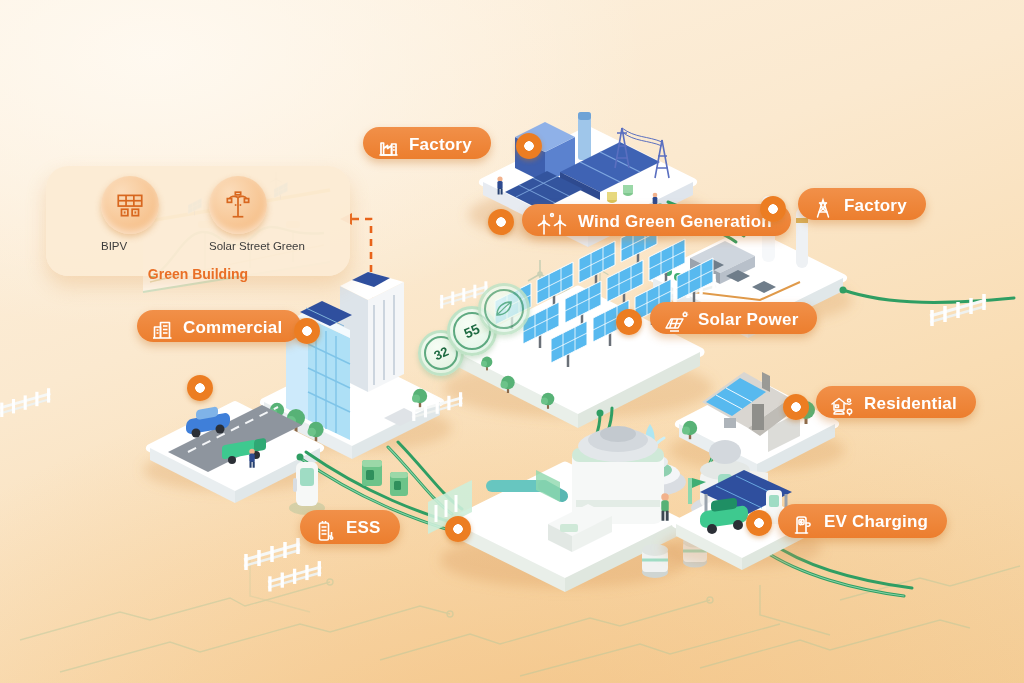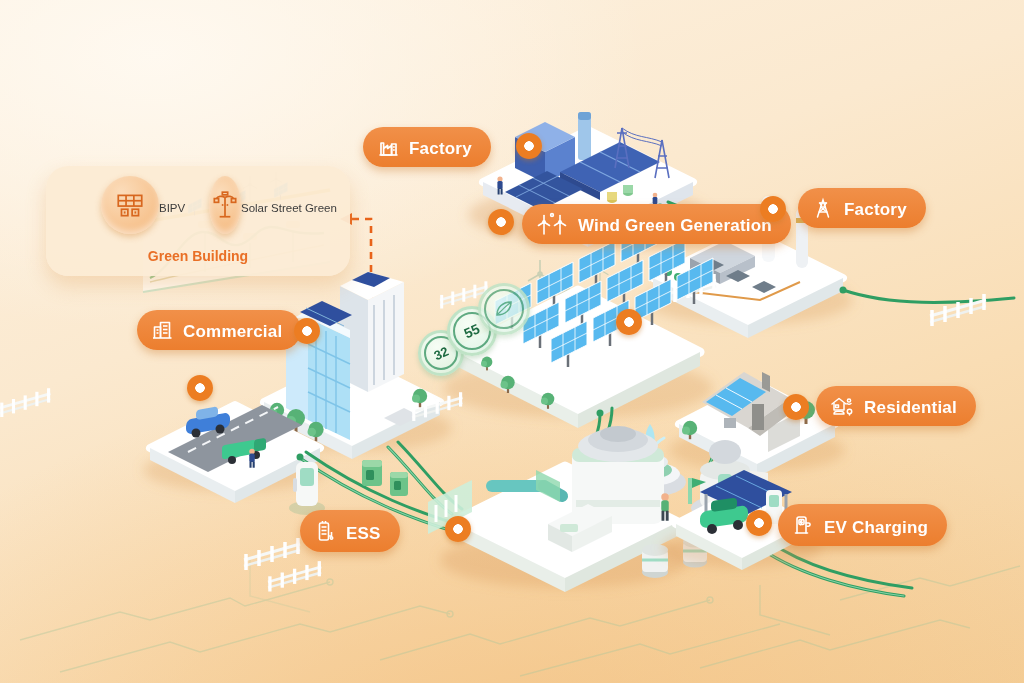--- a/index.html
+++ b/index.html
@@ -7,42 +7,42 @@
     position:relative;width:1024px;height:683px;overflow:hidden;
     font-family:"Liberation Sans",sans-serif;
     background:
       radial-gradient(900px 500px at 15% 8%, rgba(255,250,242,.9) 0%, rgba(255,250,242,0) 55%),
       radial-gradient(1200px 700px at 50% 115%, rgba(242,183,110,.55) 0%, rgba(242,183,110,0) 60%),
       linear-gradient(160deg,#fdf2e2 0%,#fbe9cf 38%,#f9ddb4 68%,#f4cf9a 100%);
   }
   svg{display:block}
   
   .pill{
-    position:absolute;display:flex;align-items:flex-end;gap:9px;
+    position:absolute;display:flex;align-items:flex-start;gap:9px;
     background:linear-gradient(180deg,#f19049 0%,#ec7e2e 100%);
     color:#fff;font-weight:700;font-size:17px;letter-spacing:.2px;
-    padding:8px 19px 8px 13px;border-radius:999px;
+    padding:8px 19px 0 13px;border-radius:999px;
     box-shadow:0 4px 9px rgba(205,120,45,.38);white-space:nowrap;
   }
   .pill .picon{display:flex;align-items:center;justify-content:center}
   
   .dot{
     position:absolute;width:26px;height:26px;border-radius:50%;
     background:radial-gradient(circle,#ffffff 0 4.5px,#ec7d22 5px 100%);
     box-shadow:0 2px 5px rgba(200,120,40,.45);
   }
   
   .gb-panel{
     position:absolute;left:46px;top:166px;width:304px;height:110px;
     background:rgba(252,235,212,.95);border-radius:22px;
     box-shadow:0 10px 20px rgba(226,166,96,.32);
     display:flex;flex-direction:column;align-items:center;padding-top:10px;box-sizing:border-box;
   }
   .gb-items{display:flex;gap:22px}
-  .gb-item{display:flex;flex-direction:row;align-items:center;width:86px}
+  .gb-item{display:flex;flex-direction:column;width:86px}
   .gb-circle{
     width:58px;height:58px;border-radius:50%;
     background:radial-gradient(circle at 35% 28%,#fbdcba,#f6c08a 75%,#f2b377);
     box-shadow:0 3px 6px rgba(220,150,80,.45), inset 0 -3px 6px rgba(255,255,255,.5);
     display:flex;align-items:center;justify-content:center;
   }
   .gb-label{font-size:11.5px;color:#3c3c3c;margin-top:6px;white-space:nowrap}
   .gb-caption{font-size:14px;font-weight:700;color:#e96f26;margin-top:14px}
   
   .coin{
@@ -569,20 +569,36 @@
           <line x1="15.7" y1="16" x2="9.7" y2="11"></line>
         <line x1="8.5" y1="7" x2="15.5" y2="7"></line>
           <line x1="9" y1="7" x2="10.5" y2="9.5"></line>
           <line x1="15" y1="7" x2="13.5" y2="9.5"></line>
       </svg>
     </span>
     <span>Factory</span>
   </div>
 
   <div class="dot" style="left:616px;top:309px"></div>
+  <div class="pill" style="left:650px;top:302px">
+    <span class="picon">
+      <svg width="26" height="24" viewBox="0 0 26 24" fill="none" stroke="#fff" stroke-width="1.5" stroke-linejoin="round">
+        <polygon points="3,18 8,9 20,9 15,18"></polygon>
+        <line x1="6.5" y1="13.5" x2="17.5" y2="13.5"></line>
+          <line x1="9.5" y1="9" x2="6.7" y2="18"></line>
+          <line x1="14.5" y1="9" x2="11.7" y2="18"></line>
+        <line x1="7" y1="21" x2="16" y2="21"></line>
+        <circle cx="22" cy="4.5" r="1.8"></circle>
+          <line x1="22" y1="1" x2="22" y2="1.6"></line>
+          <line x1="25.2" y1="4.5" x2="24.6" y2="4.5"></line>
+          <line x1="24.2" y1="2.2" x2="23.8" y2="2.6"></line>
+      </svg>
+    </span>
+    <span>Solar Power</span>
+  </div>
 
   <div class="pill" style="left:137px;top:310px">
     <span class="picon">
       <svg width="24" height="24" viewBox="0 0 24 24" fill="none" stroke="#fff" stroke-width="1.6" stroke-linejoin="round">
         <path d="M4.5,20 V9 h6 V20"></path>
           <path d="M10.5,20 V4.5 h9 V20"></path>
           <line x1="3" y1="20" x2="21.5" y2="20"></line>
         <line x1="6.5" y1="12" x2="8.5" y2="12"></line>
           <line x1="6.5" y1="15" x2="8.5" y2="15"></line>
         <line x1="13" y1="8" x2="17.5" y2="8"></line>

